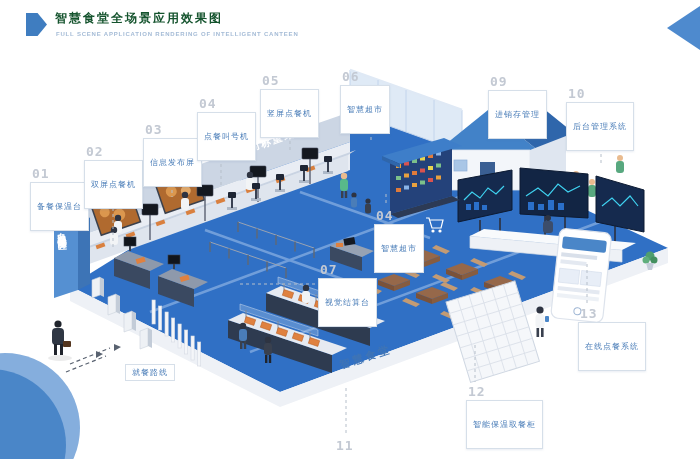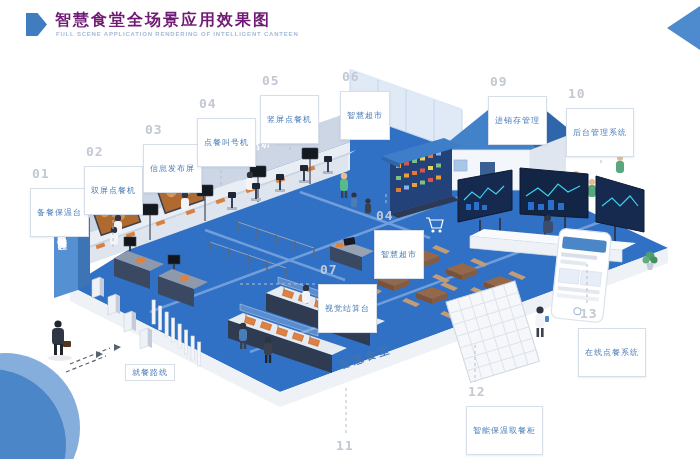--- a/index.html
+++ b/index.html
@@ -2,26 +2,26 @@
 <html><head>
 <meta charset="utf-8">
 <style>
   html,body{margin:0;padding:0}
   body{width:700px;height:459px;position:relative;overflow:hidden;background:#fff;
        font-family:"Liberation Sans","DejaVu Sans",sans-serif;}
   .abs{position:absolute}
   
   .hdr-icon{left:26px;top:13px;width:21px;height:23px;background:#3f7dc0;
             clip-path:polygon(0 0,55% 0,100% 50%,55% 100%,0 100%);}
-  .hdr-title{left:55px;top:10px;font-size:16px;font-weight:bold;color:#701a75;letter-spacing:2px;}
+  .hdr-title{left:55px;top:10px;font-size:12px;font-weight:bold;color:#14532d;letter-spacing:2px;}
   .hdr-sub{left:56px;top:31px;font-size:6px;font-weight:bold;color:#a4bbd6;letter-spacing:0.8px;}
   
   .scene{left:0;top:0;width:700px;height:459px;}
   
-  .callout{position:absolute;display:flex;flex-direction:column;gap:7px;}
+  .callout{position:absolute;display:flex;flex-direction:column;gap:1px;}
   .callout.row{flex-direction:row;align-items:center;gap:4px;}
   .co-num{font-family:"DejaVu Sans Mono","Liberation Mono",monospace;font-size:13px;
           font-weight:bold;color:#c3c9d3;letter-spacing:1px;padding-left:2px;}
   .co-label{font-size:8px;color:#4a7db8;background:#fff;border:1px solid #d6dfe9;
             padding:18px 6px;white-space:nowrap;align-self:flex-start;letter-spacing:1px;
             box-shadow:0 1px 2px rgba(100,130,170,.15);}
   .solo-label{font-size:8px;color:#4a7db8;background:#fff;border:1px solid #d6dfe9;
             padding:2px 6px;white-space:nowrap;letter-spacing:1px;margin-left:41px;}
   
   .zone-banner{left:236px;top:146px;transform:rotate(-19deg);transform-origin:left top;

